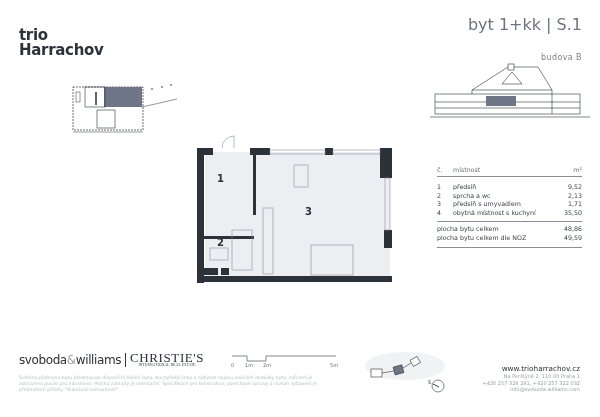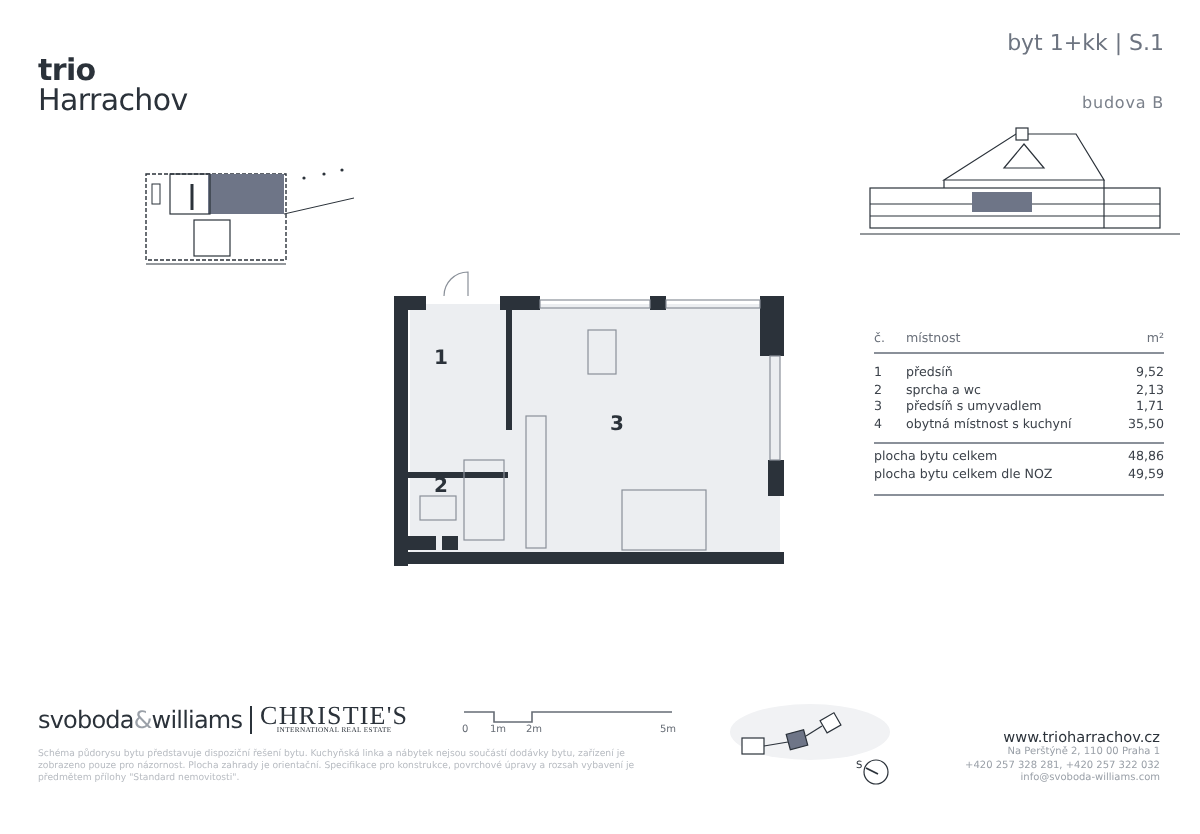--- a/index.html
+++ b/index.html
@@ -1,24 +1,24 @@
 <!DOCTYPE html>
 <html><head>
 <meta charset="utf-8">
 <style>
   * { margin: 0; padding: 0; box-sizing: border-box; }
   html, body { width: 600px; height: 417px; background: #ffffff; overflow: hidden; }
   body { position: relative; font-family: "DejaVu Sans", sans-serif; color: #2a2f36; }
 
   .brand { position: absolute; left: 19px; top: 28px; line-height: 14px; }
   .brand .l1 { font-size: 15px; font-weight: bold; color: #2b323a; letter-spacing: -0.3px; display:block; }
-  .brand .l2 { font-size: 15px; font-weight: normal; color: #2b323a; letter-spacing: -0.3px; display:block; margin-top: 1px; }
+  .brand .l2 { font-size: 15px; font-weight: bold; color: #2b323a; letter-spacing: -0.3px; display:block; margin-top: 1px; }
 
   .unit { position: absolute; right: 18px; top: 15px; text-align: right; }
-  .unit .title { font-size: 11px; color: #6d7480; display:block; }
+  .unit .title { font-size: 16px; color: #6d7480; display:block; }
   .unit .sub { font-size: 8px; color: #7b818b; display:block; margin-top: 19px; letter-spacing: 0.4px; }
 
   .keyplan { position: absolute; left: 70px; top: 80px; width: 110px; height: 60px; }
   .elevation { position: absolute; left: 430px; top: 62px; width: 160px; height: 60px; }
 
   .plan { position: absolute; left: 197px; top: 130px; width: 205px; height: 160px; }
 
   .legend { position: absolute; left: 437px; top: 166px; width: 145px; font-size: 6.3px; color: #3c424a; }
   .legend .hdr { display: flex; padding-bottom: 3px; border-bottom: 1px solid #8a9099; color:#6a707a; }
   .legend .row { display: flex; line-height: 8.6px; }

